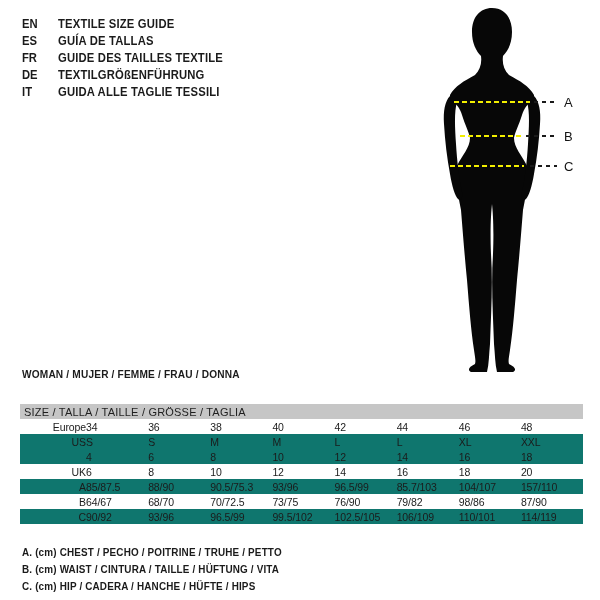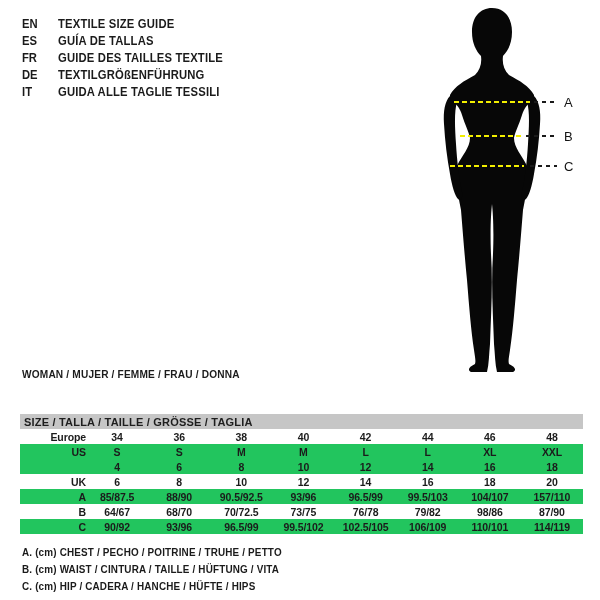--- a/index.html
+++ b/index.html
@@ -13,28 +13,28 @@
   .lang-row{display:flex;height:17px;align-items:center;}
   .lang-code{width:40px;font-weight:700;font-size:12.5px;}
   .lang-text{font-weight:700;font-size:12.5px;letter-spacing:0.2px;white-space:nowrap;}
   
   .figure{position:absolute;left:400px;top:0;width:200px;height:380px;}
   .measure-label{font-family:"Liberation Sans",sans-serif;font-size:13px;fill:#141414;}
   
   .woman-title{position:absolute;left:22px;top:368px;font-weight:700;font-size:11.5px;
     transform:scaleX(0.88);transform-origin:0 0;white-space:nowrap;letter-spacing:0.2px;}
   
-  .size-table{position:absolute;left:20px;top:414px;width:563px;font-size:10.5px;font-weight:700;
+  .size-table{position:absolute;left:20px;top:404px;width:563px;font-size:10.5px;font-weight:400;
     letter-spacing:-0.1px;}
   .st-header{height:15px;background:#c6c6c6;display:flex;align-items:center;
     padding-left:4px;box-sizing:border-box;font-size:11px;color:#1e1e1e;letter-spacing:0.2px;}
   .st-row{display:grid;grid-template-columns:66px repeat(8,1fr);height:15px;align-items:center;}
-  .st-row.shade{background:#22c55e;}
+  .st-row.shade{background:#0f766e;}
   .st-label{padding-left:4px;text-align:right;}
-  .st-cell{text-align:center;}
+  .st-cell{text-align:left;}
   
   .legend{position:absolute;left:22px;top:543px;transform:scaleX(0.86);transform-origin:0 0;}
   .legend-line{height:17px;font-weight:700;font-size:11.5px;white-space:nowrap;letter-spacing:0.2px;
     display:flex;align-items:center;}
 </style>
 </head>
 <body>
 
 <div class="canvas">
 
@@ -146,35 +146,35 @@
       <div class="st-cell">14</div>
       <div class="st-cell">16</div>
       <div class="st-cell">18</div>
       <div class="st-cell">20</div>
     </div>
 
     <div class="st-row shade">
       <div class="st-label">A</div>
       <div class="st-cell">85/87.5</div>
       <div class="st-cell">88/90</div>
-      <div class="st-cell">90.5/92.5</div>
+      <div class="st-cell">90.5/75.3</div>
       <div class="st-cell">93/96</div>
       <div class="st-cell">96.5/99</div>
-      <div class="st-cell">99.5/103</div>
+      <div class="st-cell">85.7/103</div>
       <div class="st-cell">104/107</div>
       <div class="st-cell">157/110</div>
     </div>
 
     <div class="st-row">
       <div class="st-label">B</div>
       <div class="st-cell">64/67</div>
       <div class="st-cell">68/70</div>
       <div class="st-cell">70/72.5</div>
       <div class="st-cell">73/75</div>
-      <div class="st-cell">76/78</div>
+      <div class="st-cell">76/90</div>
       <div class="st-cell">79/82</div>
       <div class="st-cell">98/86</div>
       <div class="st-cell">87/90</div>
     </div>
 
     <div class="st-row shade">
       <div class="st-label">C</div>
       <div class="st-cell">90/92</div>
       <div class="st-cell">93/96</div>
       <div class="st-cell">96.5/99</div>

